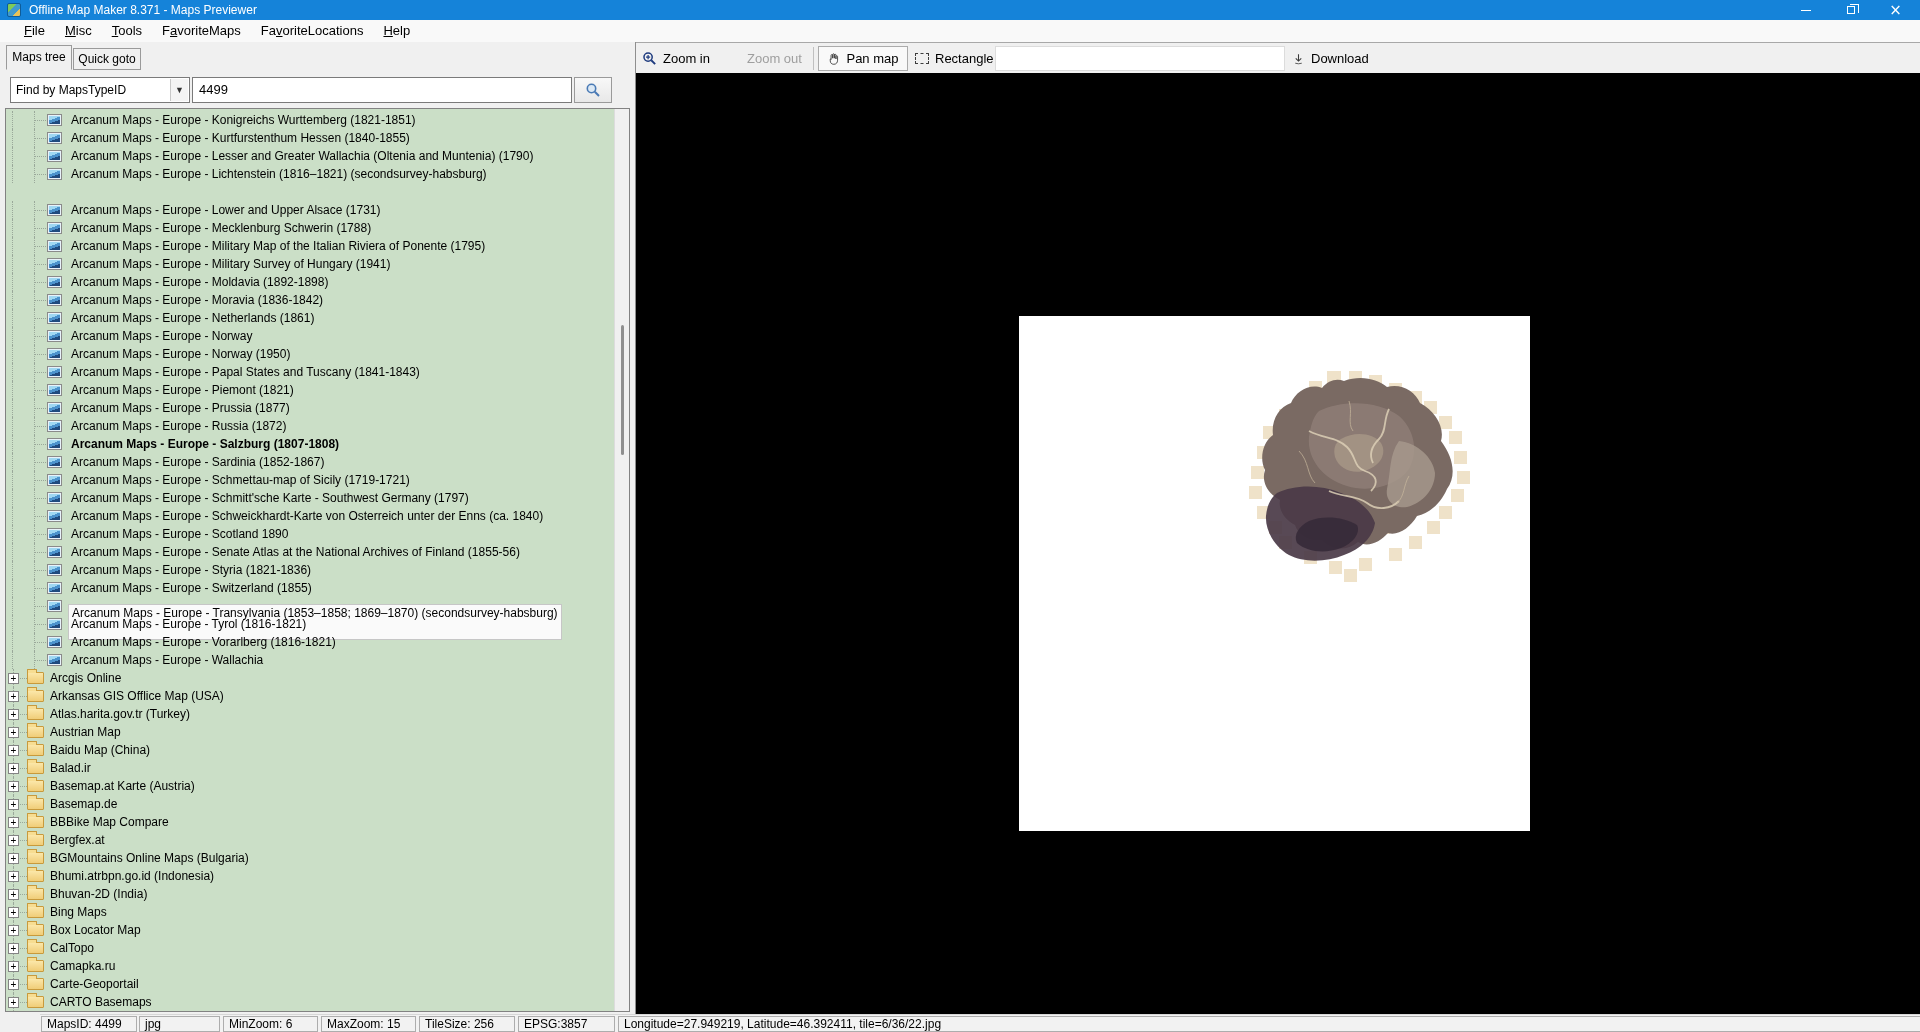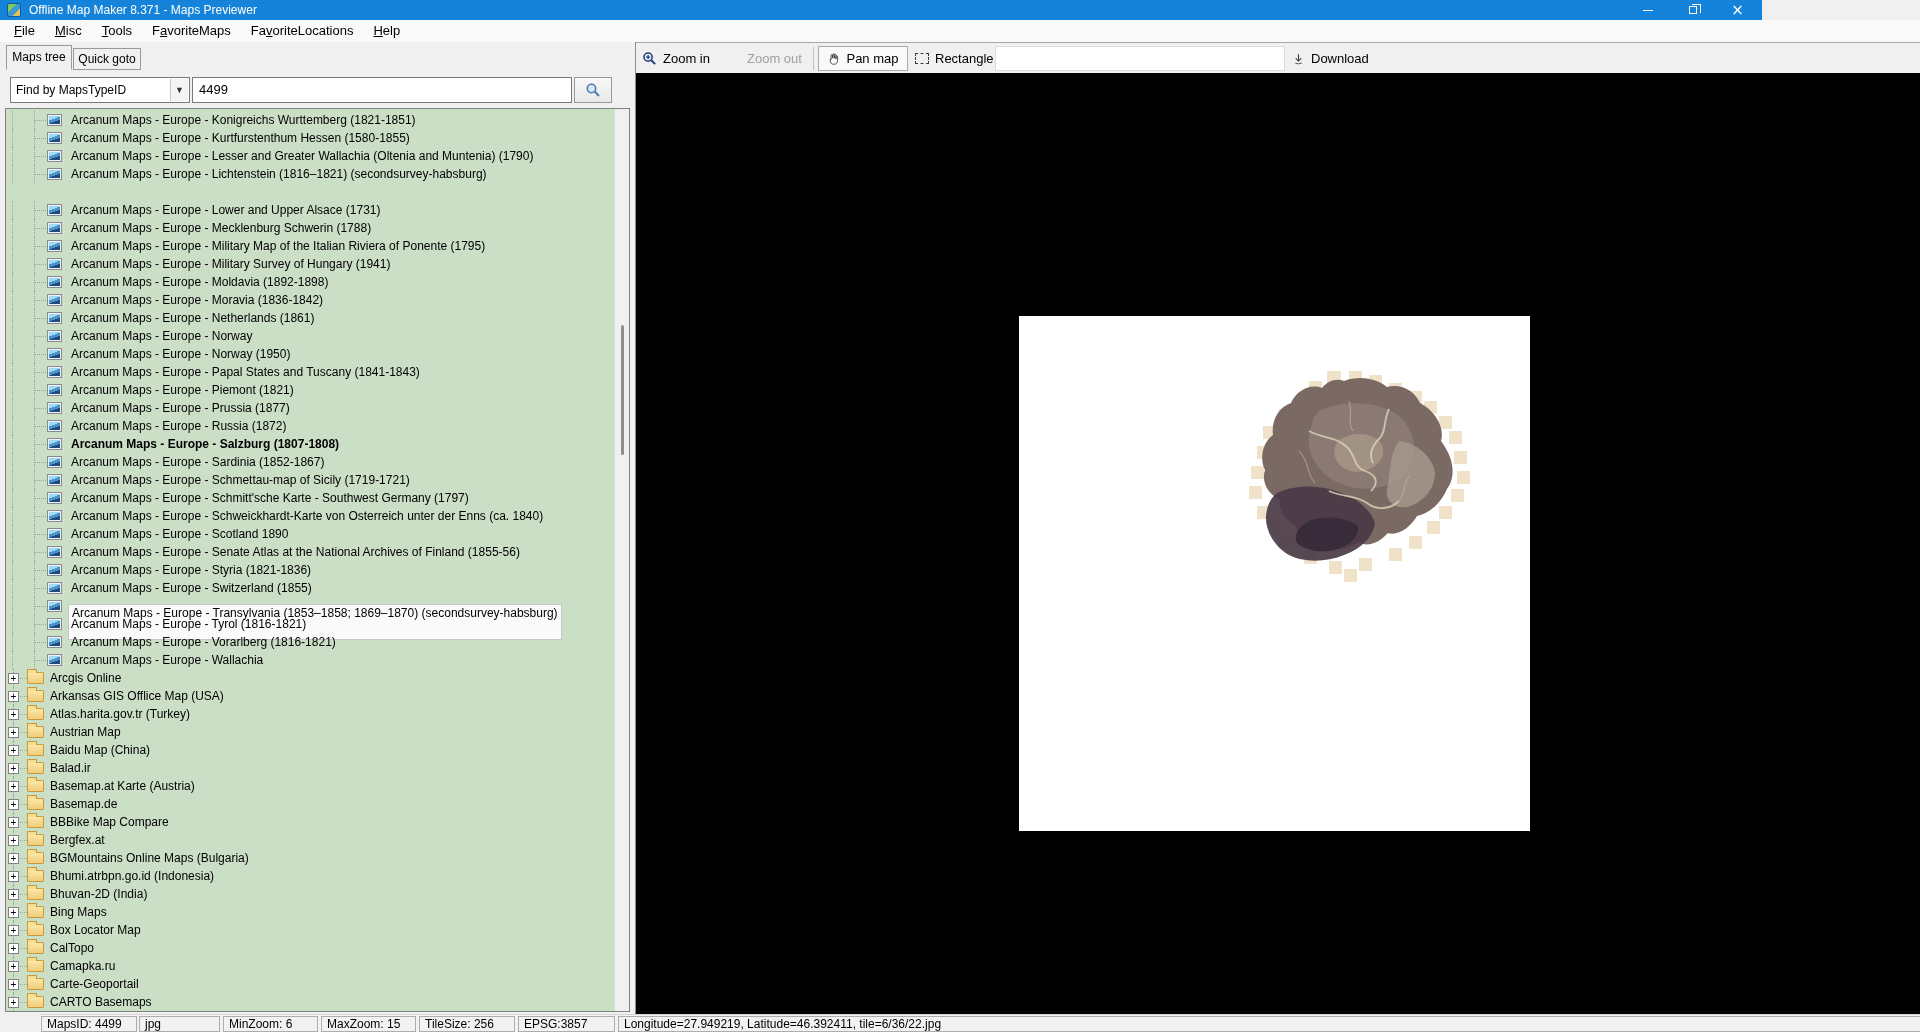--- a/index.html
+++ b/index.html
@@ -3,33 +3,33 @@
 <meta charset="utf-8">
 <style>
   * { margin:0; padding:0; box-sizing:border-box; }
   html,body { width:1920px; height:1032px; overflow:hidden; background:#000; }
   #window {
     position:relative; width:1920px; height:1032px;
     font-family:"Liberation Sans","DejaVu Sans",sans-serif;
     background:#f0f0f0; color:#000;
   }
   
-  #titlebar { position:absolute; left:0; top:0; width:1762px; height:20px; background:#1583d9; display:flex; align-items:center; }
+  #titlebar { position:absolute; left:0; top:0; width:1920px; height:20px; background:#1583d9; display:flex; align-items:center; }
   #app-icon { position:absolute; left:7px; top:3px; width:14px; height:14px;
     background:linear-gradient(135deg,#7ecb5a 0 35%,#3f9ad0 35% 70%,#e7c25a 70% 100%);
     border:1px solid #0e5c99; border-radius:2px; }
   #title-text { position:absolute; left:29px; top:0; height:20px; line-height:20px; color:#fff; font-size:12px; }
   .tb-btn { position:absolute; top:0; width:45px; height:20px; display:flex; align-items:center; justify-content:center; }
   #btn-min { right:92px; } #btn-restore { right:47px; } #btn-close { right:2px; }
   #btn-min .glyph { width:10px; height:0; border-top:1px solid #fff; }
   #btn-restore .glyph { position:relative; width:8px; height:8px; border:1px solid #fff; background:#1583d9; }
   #btn-restore .glyph::before { content:""; position:absolute; left:2px; top:-3px; width:8px; height:8px; border:1px solid #fff; border-left:none; border-bottom:none; }
   #btn-close .glyph { color:#fff; font-size:15px; line-height:15px; font-family:"DejaVu Sans",sans-serif; }
   
-  #menubar { position:absolute; left:0; top:20px; width:1920px; height:22px; background:#f9f9f9; display:flex; align-items:center; padding-left:4px; font-size:13px; }
+  #menubar { position:absolute; left:0; top:20px; width:1920px; height:22px; background:#f9f9f9; display:flex; align-items:center; padding-left:14px; font-size:13px; }
   .menu-item { padding:0 10px; height:22px; line-height:22px; }
   .menu-item u { text-decoration:underline; }
   
   #left-panel { position:absolute; left:0; top:42px; width:630px; height:972px; background:#f0f0f0; }
   .tab { position:absolute; font-size:12px; text-align:center; background:#f0f0f0; border:1px solid #9a9a9a; }
   #tab-maps-tree { left:6px; top:3px; width:66px; height:25px; line-height:23px; border-bottom:1px solid #f0f0f0; z-index:2; }
   #tab-quick-goto { left:73px; top:6px; width:68px; height:22px; line-height:20px; }
   
   #combo { position:absolute; left:10px; top:35px; width:180px; height:26px; background:#fff; border:1px solid #7a7a7a; font-size:12px; }
   #combo-value { position:absolute; left:5px; top:0; line-height:24px; }
@@ -125,21 +125,21 @@
             <span class="vline" style="left: 28px;"></span>
             <span class="hstub" style="left: 28px; width: 12px;"></span>
             <span class="map-icon"></span>
             <span class="row-label">Arcanum Maps - Europe - Konigreichs Wurttemberg (1821-1851)</span>
           </div>
           <div class="tree-row" style="top: 20px;">
             <span class="vline" style="left: 6px;"></span>
             <span class="vline" style="left: 28px;"></span>
             <span class="hstub" style="left: 28px; width: 12px;"></span>
             <span class="map-icon"></span>
-            <span class="row-label">Arcanum Maps - Europe - Kurtfurstenthum Hessen (1580-1855)</span>
+            <span class="row-label">Arcanum Maps - Europe - Kurtfurstenthum Hessen (1840-1855)</span>
           </div>
           <div class="tree-row" style="top: 38px;">
             <span class="vline" style="left: 6px;"></span>
             <span class="vline" style="left: 28px;"></span>
             <span class="hstub" style="left: 28px; width: 12px;"></span>
             <span class="map-icon"></span>
             <span class="row-label">Arcanum Maps - Europe - Lesser and Greater Wallachia (Oltenia and Muntenia) (1790)</span>
           </div>
           <div class="tree-row" style="top: 56px;">
             <span class="vline" style="left: 6px;"></span>

